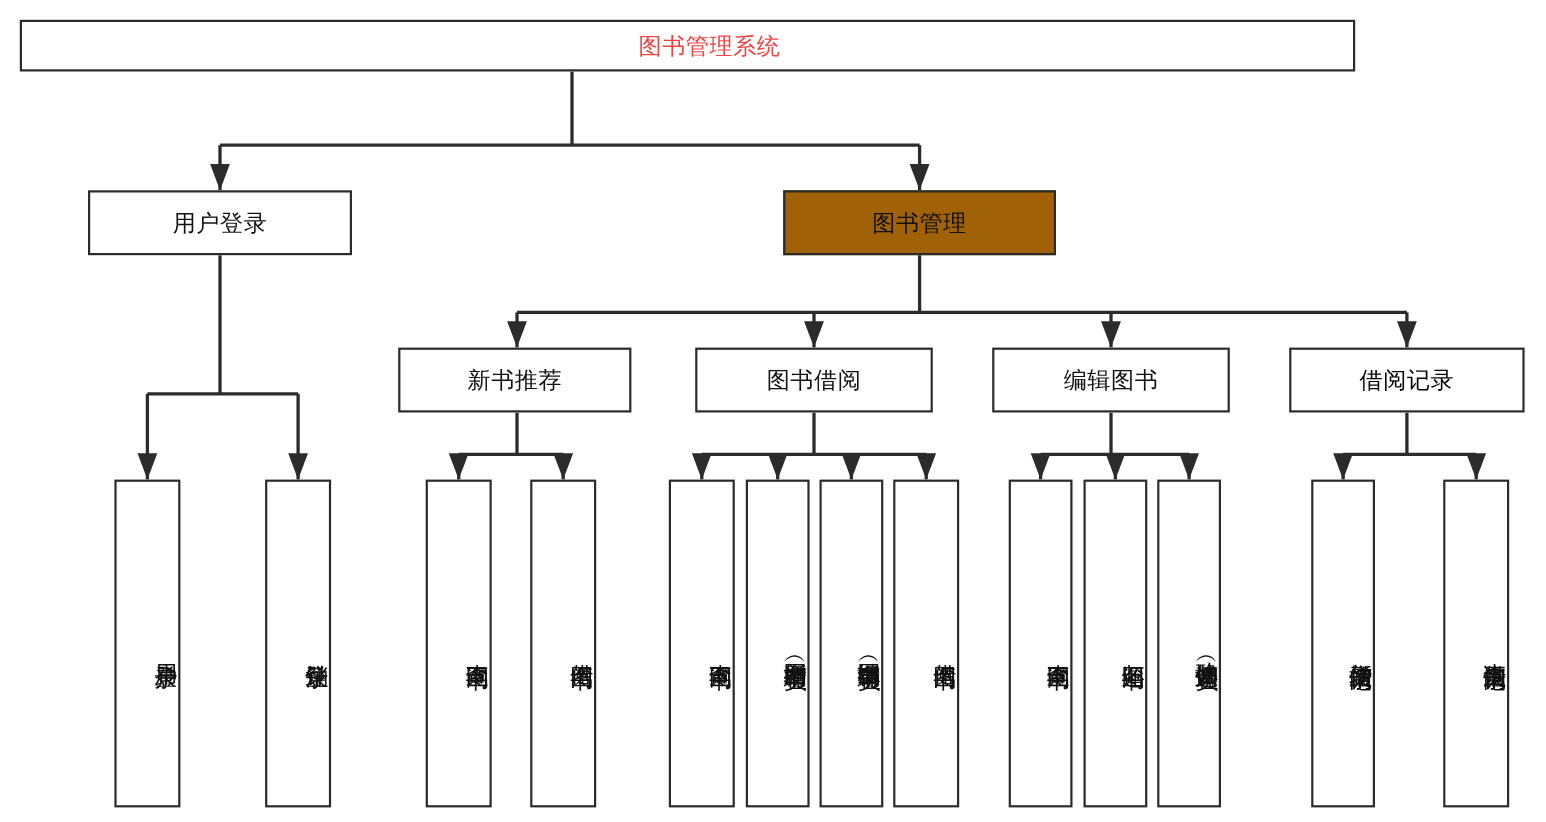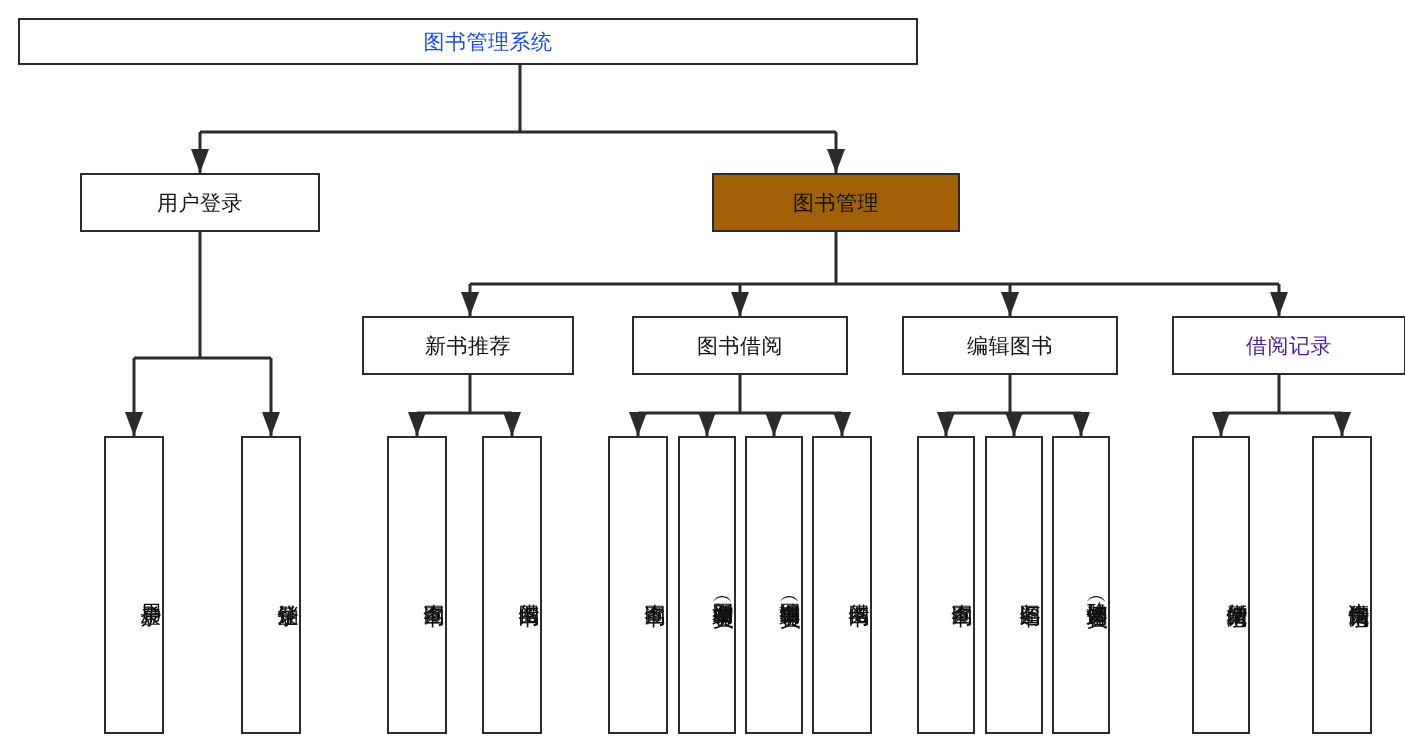--- a/index.html
+++ b/index.html
@@ -114,39 +114,39 @@
       <line x1="1081" y1="413" x2="1081" y2="436" stroke="#2b2b2b" stroke-width="3"></line>
       <path d="M 1072 412 L 1090 412 L 1081 436 Z" fill="#2b2b2b"></path>
       <line x1="1279" y1="375" x2="1279" y2="413" stroke="#2b2b2b" stroke-width="3"></line>
       <line x1="1221" y1="413" x2="1342" y2="413" stroke="#2b2b2b" stroke-width="3"></line>
       <line x1="1221" y1="413" x2="1221" y2="436" stroke="#2b2b2b" stroke-width="3"></line>
       <path d="M 1212 412 L 1230 412 L 1221 436 Z" fill="#2b2b2b"></path>
       <line x1="1342" y1="413" x2="1342" y2="436" stroke="#2b2b2b" stroke-width="3"></line>
       <path d="M 1333 412 L 1351 412 L 1342 436 Z" fill="#2b2b2b"></path>
     </svg>
   <div id="nodes">
-      <div class="node horiz" style="left: 18px; top: 18px; width: 900px; height: 47px; border-color: rgb(43, 43, 43); background: rgb(255, 255, 255); color: #1d4ed8; padding-left: 40px;">
+      <div class="node horiz" style="left: 18px; top: 18px; width: 1214px; height: 47px; border-color: rgb(43, 43, 43); background: rgb(255, 255, 255); color: #ef4444; padding-left: 40px;">
         <span class="label">图书管理系统</span>
       </div>
       <div class="node horiz" style="left: 80px; top: 173px; width: 240px; height: 59px; border-color: rgb(43, 43, 43); background: rgb(255, 255, 255); color: rgb(17, 17, 17);">
         <span class="label">用户登录</span>
       </div>
       <div class="node horiz" style="left: 712px; top: 173px; width: 248px; height: 59px; border-color: rgb(43, 43, 43); background: #a16207; color: rgb(17, 17, 17);">
         <span class="label">图书管理</span>
       </div>
       <div class="node horiz" style="left: 362px; top: 316px; width: 212px; height: 59px; border-color: rgb(43, 43, 43); background: rgb(255, 255, 255); color: rgb(17, 17, 17);">
         <span class="label">新书推荐</span>
       </div>
       <div class="node horiz" style="left: 632px; top: 316px; width: 216px; height: 59px; border-color: rgb(43, 43, 43); background: rgb(255, 255, 255); color: rgb(17, 17, 17);">
         <span class="label">图书借阅</span>
       </div>
       <div class="node horiz" style="left: 902px; top: 316px; width: 216px; height: 59px; border-color: rgb(43, 43, 43); background: rgb(255, 255, 255); color: rgb(17, 17, 17);">
         <span class="label">编辑图书</span>
       </div>
-      <div class="node horiz" style="left: 1172px; top: 316px; width: 234px; height: 59px; border-color: rgb(43, 43, 43); background: rgb(255, 255, 255); color: #4c1d95;">
+      <div class="node horiz" style="left: 1172px; top: 316px; width: 214px; height: 59px; border-color: rgb(43, 43, 43); background: rgb(255, 255, 255); color: #000000;">
         <span class="label">借阅记录</span>
       </div>
       <div class="node vert" style="left: 104px; top: 436px; width: 60px; height: 298px; border-color: rgb(43, 43, 43); background: rgb(255, 255, 255); color: rgb(17, 17, 17);">
         <span class="label">用户登录</span>
       </div>
       <div class="node vert" style="left: 241px; top: 436px; width: 60px; height: 298px; border-color: rgb(43, 43, 43); background: rgb(255, 255, 255); color: rgb(17, 17, 17);">
         <span class="label">注销登录</span>
       </div>
       <div class="node vert" style="left: 387px; top: 436px; width: 60px; height: 298px; border-color: rgb(43, 43, 43); background: rgb(255, 255, 255); color: rgb(17, 17, 17);">
         <span class="label">查询图书</span>

